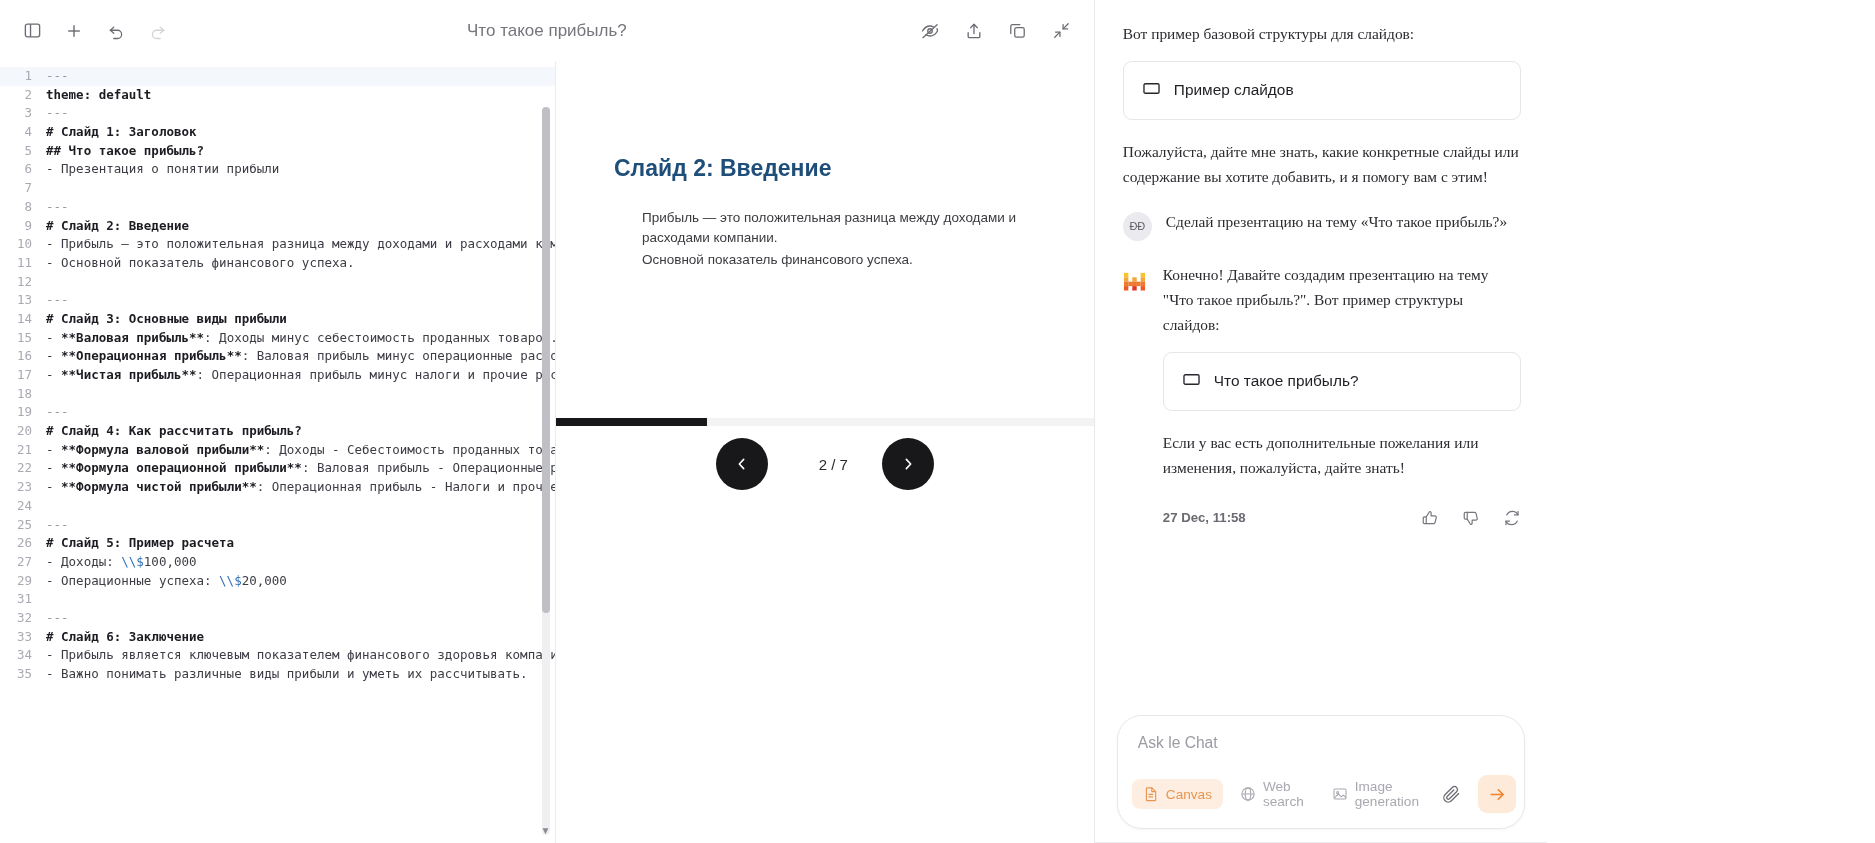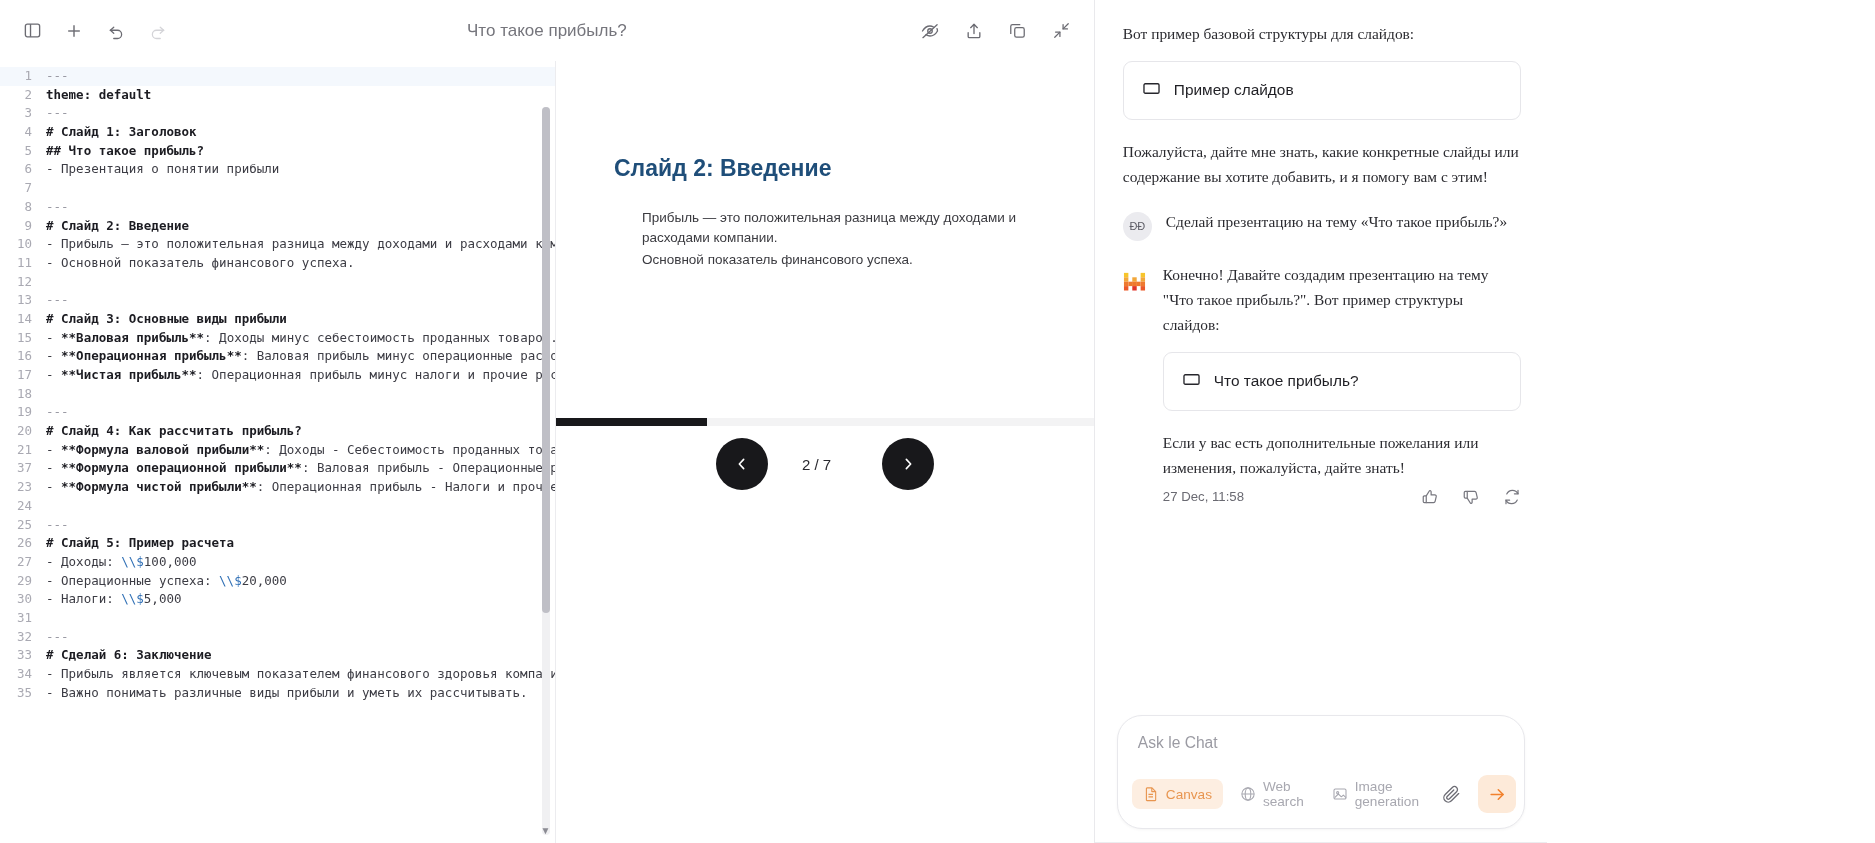--- a/index.html
+++ b/index.html
@@ -133,21 +133,21 @@
     gap: 34px;
   }
   .nav-btn {
     width: 52px; height: 52px; border-radius: 50%;
     background: #18181b; color: #fff;
     display: flex; align-items: center; justify-content: center;
     cursor: pointer; border: none;
   }
   .nav-count {
     font-size: 15px; color: #2a2a30;
-    min-width: 46px; text-align: left;
+    min-width: 46px; text-align: right;
     font-family: "Liberation Sans", sans-serif;
   }
 
   
   .chat-pane {
     width: 544px; height: 843px;
     display: flex; flex-direction: column;
     background: #fff; position: relative;
   }
   .chat-scroll {
@@ -178,21 +178,22 @@
     margin-top: 2px;
   }
   .avatar-bot {
     width: 26px; height: 26px; min-width: 26px; margin-top: 4px;
     display: flex; align-items: flex-end;
   }
   .mistral-logo { display: block; }
   .msg-body { flex: 1; min-width: 0; }
   .meta-row {
     display: flex; align-items: center;
-    margin-top: 7px;
+    margin-top: 28px;
+    font-weight: bold;
   }
   .timestamp { font-size: 13.2px; color: #6a6a72; }
   .meta-actions { margin-left: auto; display: flex; gap: 23px; color: #76767e; }
   .meta-actions > span { cursor: pointer; display: flex; }
 
   
   .composer-wrap { padding: 0 22px 14px 22px; }
   .composer {
     border: 1px solid #e8e8ec;
     border-radius: 25px;
@@ -323,31 +324,30 @@
             <div class="code-line"><span class="ln">12</span><span class="ltxt"><span></span></span></div>
             <div class="code-line"><span class="ln">13</span><span class="ltxt"><span class="d">---</span></span></div>
             <div class="code-line"><span class="ln">14</span><span class="ltxt"><span class="b"># Слайд 3: Основные виды прибыли</span></span></div>
             <div class="code-line"><span class="ln">15</span><span class="ltxt"><span>- </span><span class="b">**Валовая прибыль**</span><span>: Доходы минус себестоимость проданных товаров.</span></span></div>
             <div class="code-line"><span class="ln">16</span><span class="ltxt"><span>- </span><span class="b">**Операционная прибыль**</span><span>: Валовая прибыль минус операционные расхо</span></span></div>
             <div class="code-line"><span class="ln">17</span><span class="ltxt"><span>- </span><span class="b">**Чистая прибыль**</span><span>: Операционная прибыль минус налоги и прочие рас</span></span></div>
             <div class="code-line"><span class="ln">18</span><span class="ltxt"><span></span></span></div>
             <div class="code-line"><span class="ln">19</span><span class="ltxt"><span class="d">---</span></span></div>
             <div class="code-line"><span class="ln">20</span><span class="ltxt"><span class="b"># Слайд 4: Как рассчитать прибыль?</span></span></div>
             <div class="code-line"><span class="ln">21</span><span class="ltxt"><span>- </span><span class="b">**Формула валовой прибыли**</span><span>: Доходы - Себестоимость проданных това</span></span></div>
-            <div class="code-line"><span class="ln">37</span><span class="ltxt"><span>- </span><span class="b">**Формула операционной прибыли**</span><span>: Валовая прибыль - Операционные р</span></span></div>
+            <div class="code-line"><span class="ln">22</span><span class="ltxt"><span>- </span><span class="b">**Формула операционной прибыли**</span><span>: Валовая прибыль - Операционные р</span></span></div>
             <div class="code-line"><span class="ln">23</span><span class="ltxt"><span>- </span><span class="b">**Формула чистой прибыли**</span><span>: Операционная прибыль - Налоги и прочие</span></span></div>
             <div class="code-line"><span class="ln">24</span><span class="ltxt"><span></span></span></div>
             <div class="code-line"><span class="ln">25</span><span class="ltxt"><span class="d">---</span></span></div>
             <div class="code-line"><span class="ln">26</span><span class="ltxt"><span class="b"># Слайд 5: Пример расчета</span></span></div>
             <div class="code-line"><span class="ln">27</span><span class="ltxt"><span>- Доходы: </span><span class="esc">\\$</span><span>100,000</span></span></div>
             <div class="code-line"><span class="ln">29</span><span class="ltxt"><span>- Операционные успеха: </span><span class="esc">\\$</span><span>20,000</span></span></div>
-            <div class="code-line"><span class="ln">30</span><span class="ltxt"><span>- Налоги: </span><span class="esc">\\$</span><span>5,000</span></span></div>
             <div class="code-line"><span class="ln">31</span><span class="ltxt"><span></span></span></div>
             <div class="code-line"><span class="ln">32</span><span class="ltxt"><span class="d">---</span></span></div>
-            <div class="code-line"><span class="ln">33</span><span class="ltxt"><span class="b"># Сделай 6: Заключение</span></span></div>
+            <div class="code-line"><span class="ln">33</span><span class="ltxt"><span class="b"># Слайд 6: Заключение</span></span></div>
             <div class="code-line"><span class="ln">34</span><span class="ltxt"><span>- Прибыль является ключевым показателем финансового здоровья компани</span></span></div>
             <div class="code-line"><span class="ln">35</span><span class="ltxt"><span>- Важно понимать различные виды прибыли и уметь их рассчитывать.</span></span></div>
           </div>
         <div class="scroll-arrow" style="top:52px;">▲</div>
         <div class="vtrack"></div>
         <div class="vscroll"></div>
         <div class="scroll-arrow" style="bottom:6px;">▼</div>
       </div>
 
       <div class="preview">

